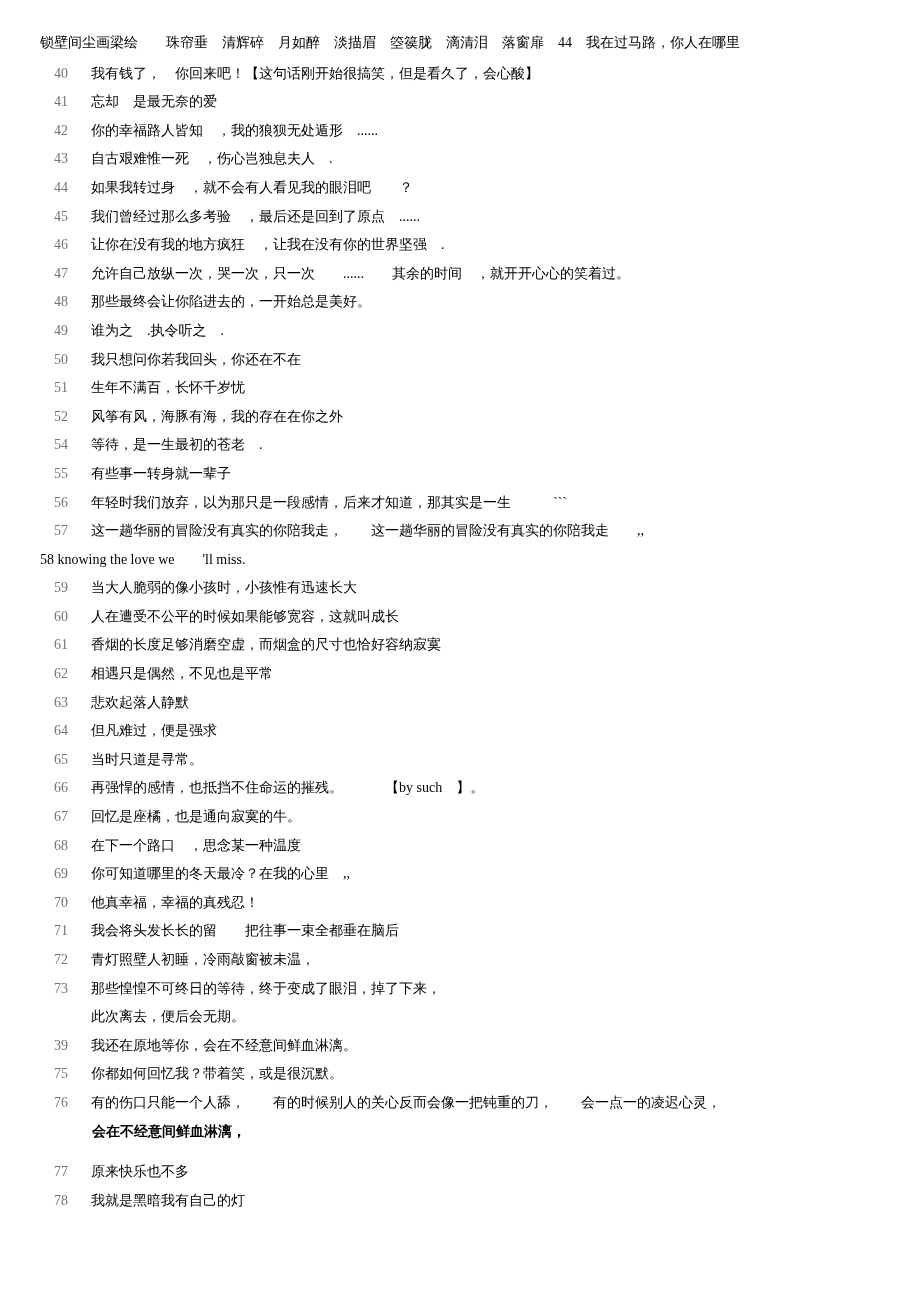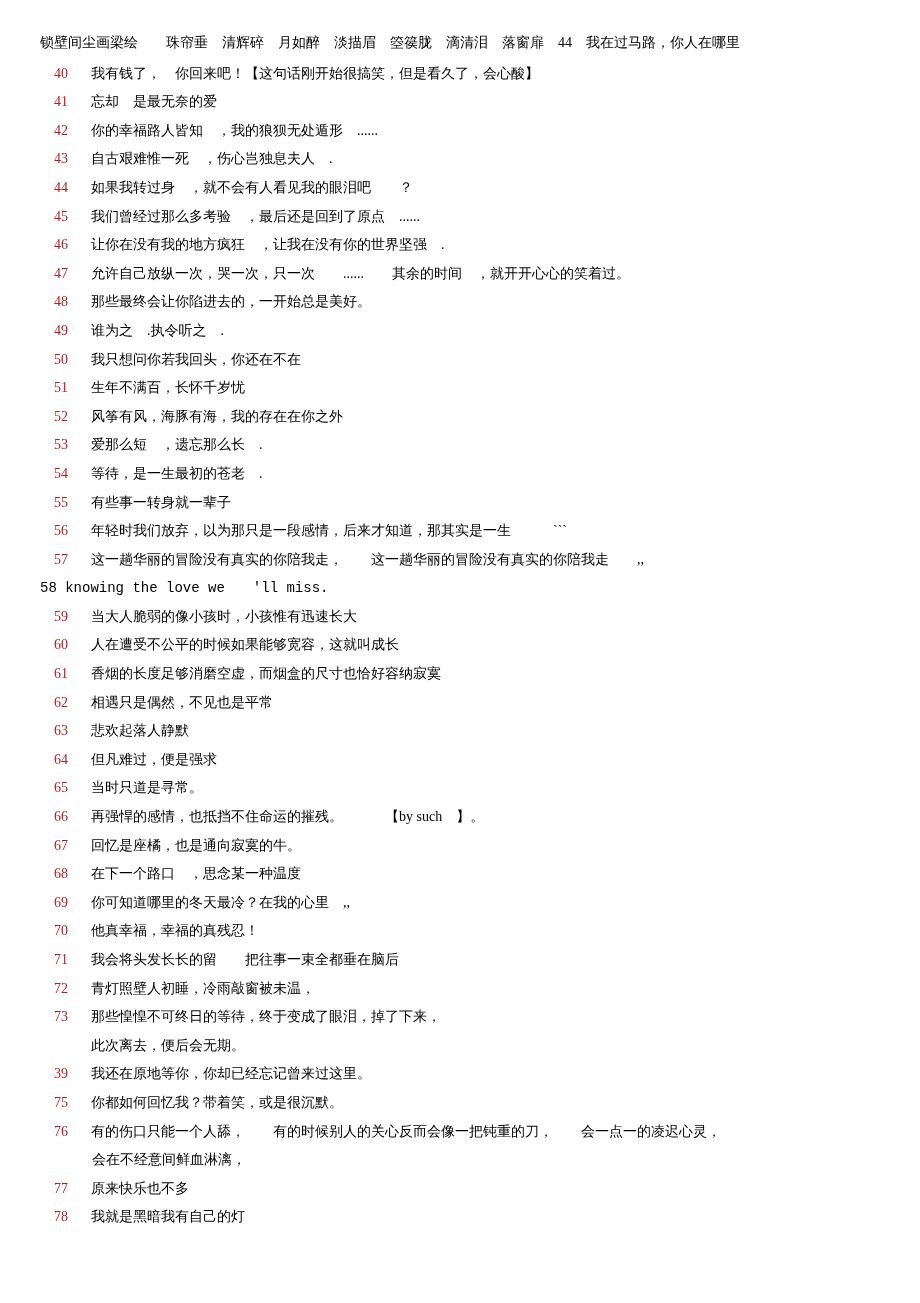--- a/index.html
+++ b/index.html
@@ -24,38 +24,38 @@
     }
     .entry {
       display: flex;
       align-items: flex-start;
       margin-bottom: 2px;
     }
     .entry-num {
       min-width: 40px;
       text-align: right;
       padding-right: 12px;
-      color: #b91c1c;
+      color: #737373;
       flex-shrink: 0;
     }
     .entry-text {
       flex: 1;
       line-height: 1.9;
       margin-left: 11px;
     }
     .special-line {
       margin-left: 0;
       margin-bottom: 2px;
       line-height: 1.9;
-      font-family: Liberation Mono, monospace;
     }
     .indent-continuation {
       padding-left: 52px;
       line-height: 1.9;
-      margin-bottom: 2px;
+      margin-bottom: 14px;
+      font-weight: bold;
     }
   </style>
 </head>
 <body>
 
 <div class="content-area">
   <div class="header-line">锁壁间尘画梁绘　　珠帘垂　清辉碎　月如醉　淡描眉　箜篌胧　滴清泪　落窗扉　44　我在过马路，你人在哪里</div>
 
   <div id="entries-container">
       <div class="entry">
@@ -104,24 +104,20 @@
       </div>
       <div class="entry">
         <span class="entry-num">51</span>
         <span class="entry-text">生年不满百，长怀千岁忧</span>
       </div>
       <div class="entry">
         <span class="entry-num">52</span>
         <span class="entry-text">风筝有风，海豚有海，我的存在在你之外</span>
       </div>
       <div class="entry">
-        <span class="entry-num">53</span>
-        <span class="entry-text">爱那么短　，遗忘那么长　.</span>
-      </div>
-      <div class="entry">
         <span class="entry-num">54</span>
         <span class="entry-text">等待，是一生最初的苍老　.</span>
       </div>
       <div class="entry">
         <span class="entry-num">55</span>
         <span class="entry-text">有些事一转身就一辈子</span>
       </div>
       <div class="entry">
         <span class="entry-num">56</span>
         <span class="entry-text">年轻时我们放弃，以为那只是一段感情，后来才知道，那其实是一生　　　```</span>
@@ -190,21 +186,21 @@
       <div class="entry">
         <span class="entry-num">73</span>
         <span class="entry-text">那些惶惶不可终日的等待，终于变成了眼泪，掉了下来，</span>
       </div>
       <div class="entry">
         <span class="entry-num"></span>
         <span class="entry-text">此次离去，便后会无期。</span>
       </div>
       <div class="entry">
         <span class="entry-num">39</span>
-        <span class="entry-text">我还在原地等你，你却已经忘记曾来过这里。</span>
+        <span class="entry-text">我还在原地等你，会在不经意间鲜血淋漓。</span>
       </div>
       <div class="entry">
         <span class="entry-num">75</span>
         <span class="entry-text">你都如何回忆我？带着笑，或是很沉默。</span>
       </div>
       <div class="entry">
         <span class="entry-num">76</span>
         <span class="entry-text">有的伤口只能一个人舔，　　有的时候别人的关心反而会像一把钝重的刀，　　会一点一的凌迟心灵，</span>
       </div>
       <div class="indent-continuation">会在不经意间鲜血淋漓，</div>

